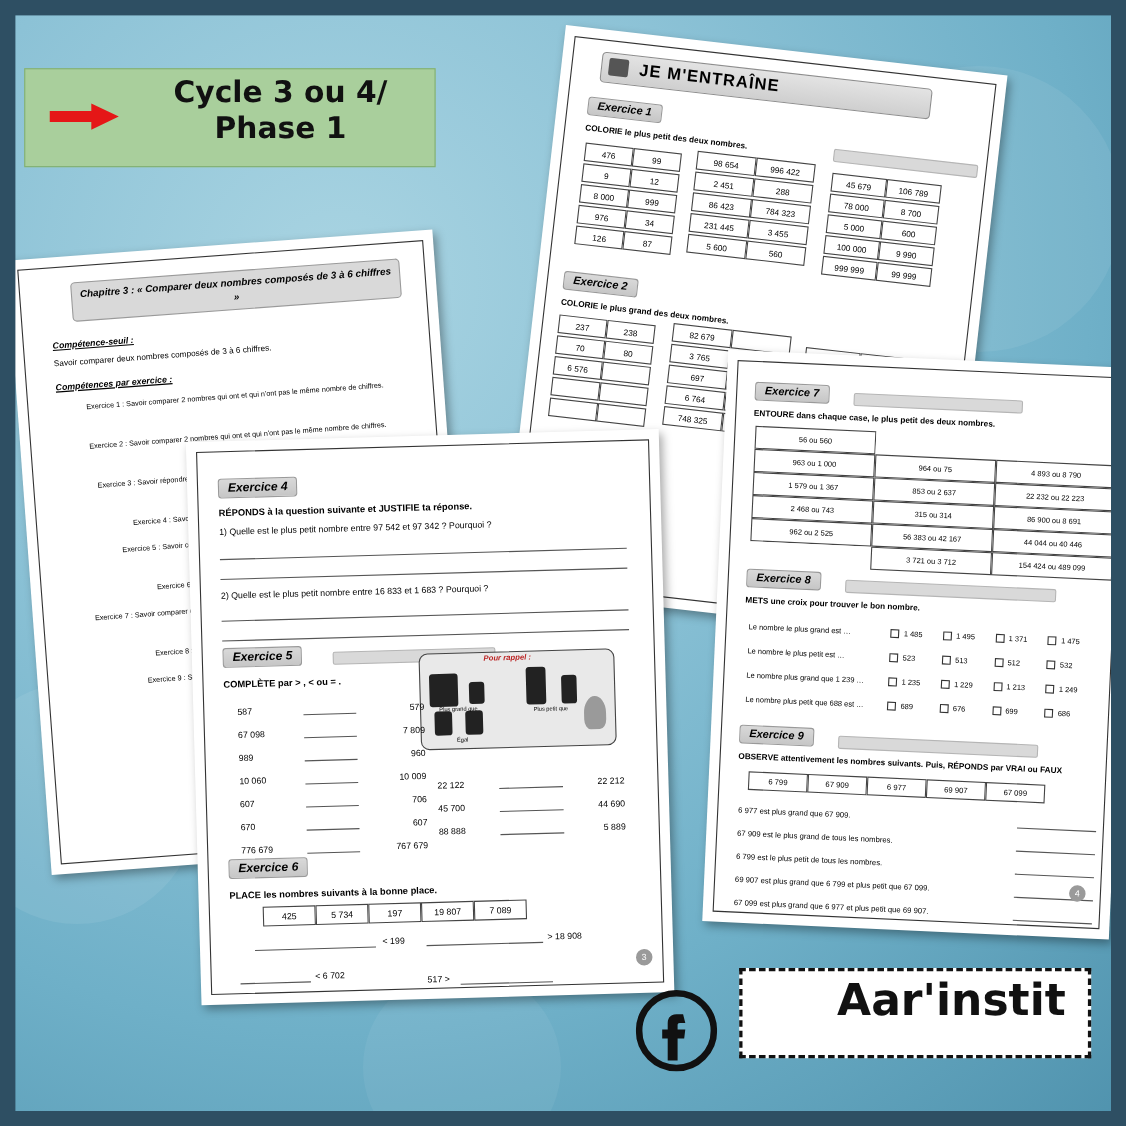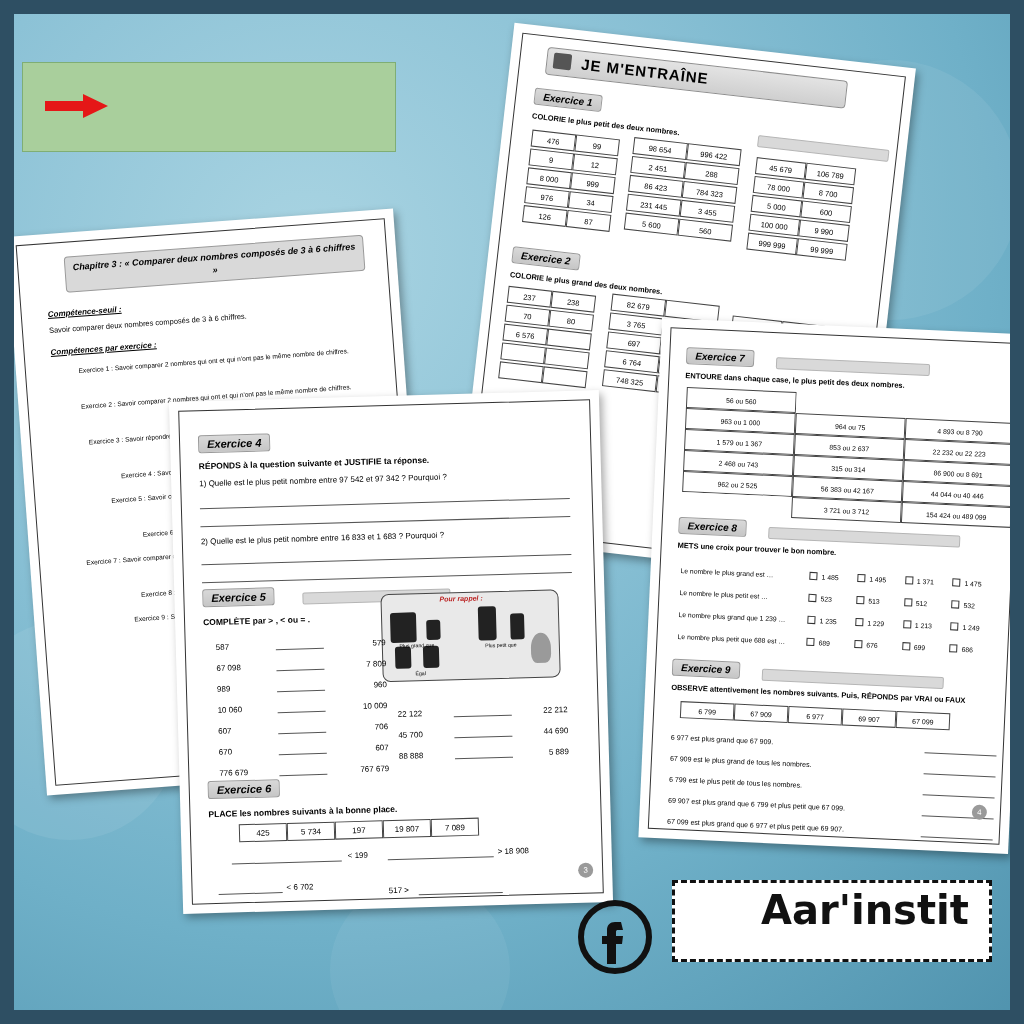--- a/index.html
+++ b/index.html
@@ -525,20 +525,22 @@
       </div>
     <div class="pagenum" style="left:322px;top:462px">4</div>
   </div>
 </div>
 
 <div id="banner">
   <svg class="arrow" viewBox="0 0 64 26">
     <polygon points="0,8 38,8 38,1 63,13 38,25 38,18 0,18" fill="#e51717"></polygon>
   </svg>
   <div class="txt">
+    <div>Cycle 3 ou 4/</div>
+    <div>Phase 1</div>
   </div>
 </div>
 
 <svg id="fbicon" viewBox="0 0 74 74">
   <circle cx="37" cy="37" r="34" fill="none" stroke="#111" stroke-width="6"></circle>
   <path d="M43 22h-6c-5 0-8 3-8 8v6h-5v8h5v20h9V44h6l1-8h-7v-4c0-1.4.6-2 2-2h5z" fill="#111"></path>
 </svg>
 <div id="logo">
   <div class="name">Aar'instit</div>
 </div>

